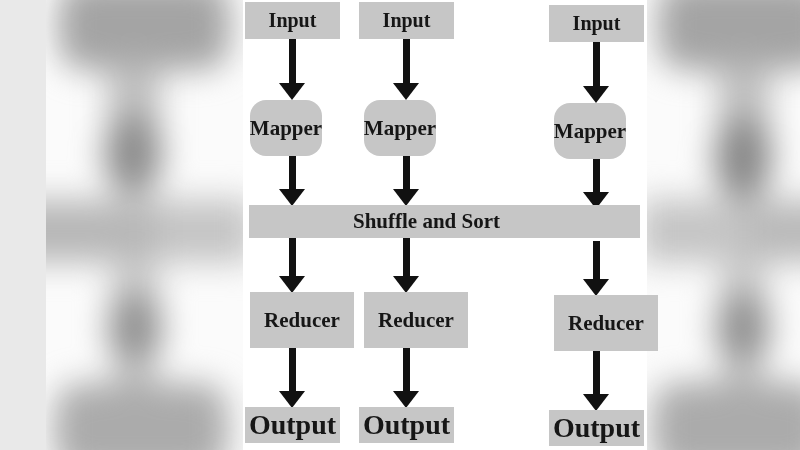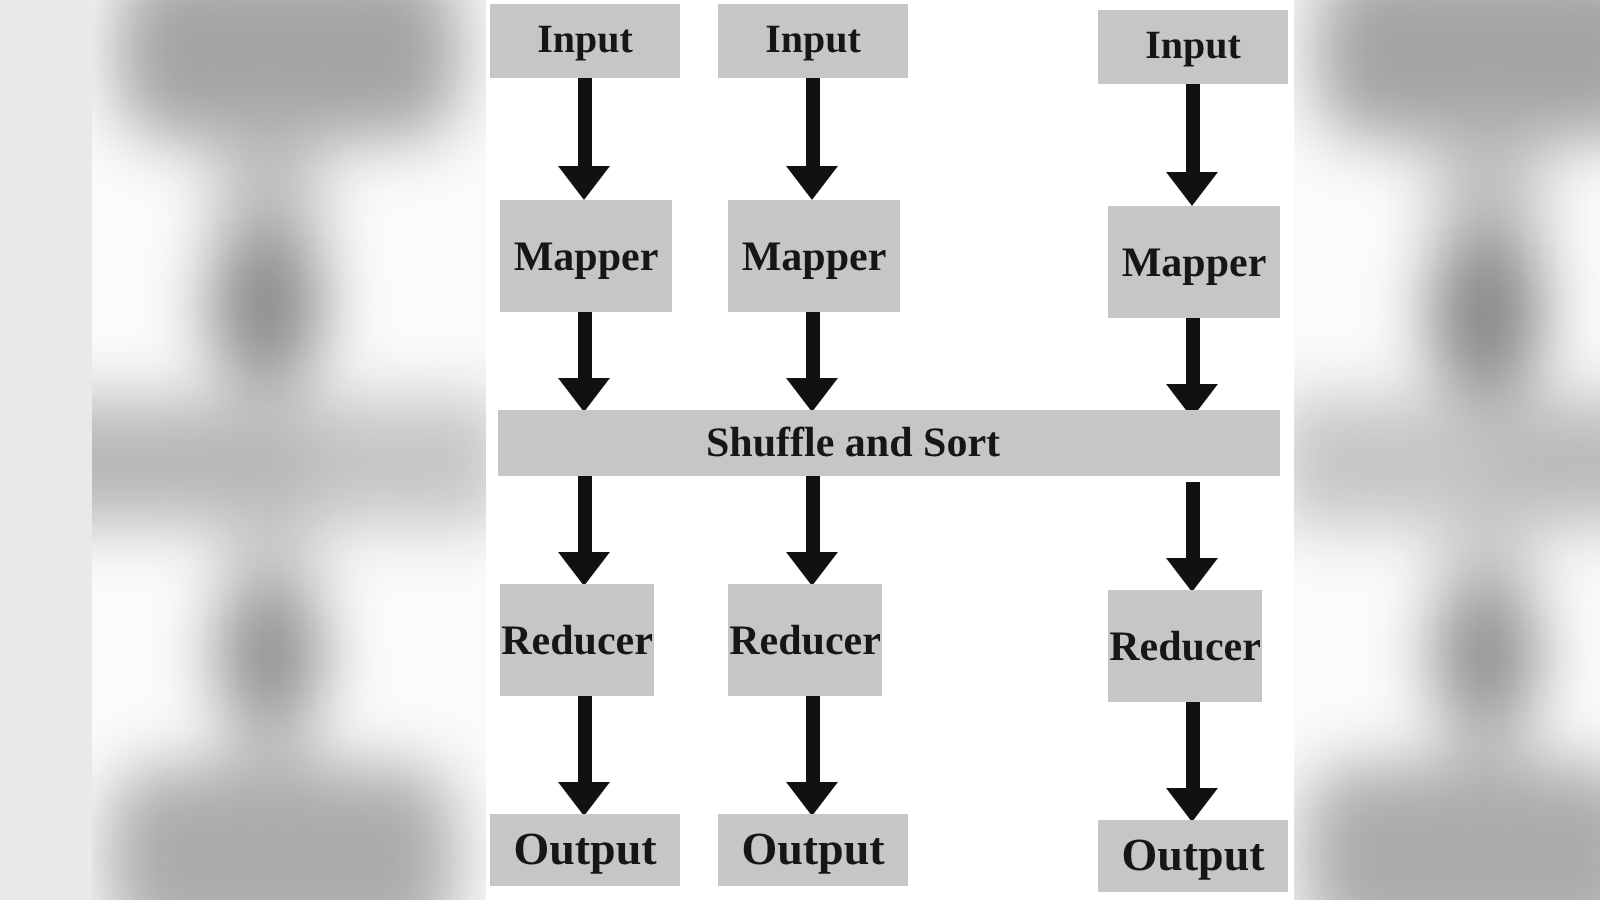--- a/index.html
+++ b/index.html
@@ -26,23 +26,23 @@
   .col{position:absolute;top:0;width:96px;height:450px;}
   .col1{left:2px;}
   .col2{left:116px;}
   .col3{left:306px;transform:translateY(3px);}
   .box{
     position:absolute;background:var(--box-fill,#c6c6c6);
     display:flex;align-items:center;justify-content:center;
     font-weight:bold;color:var(--text,#161616);
   }
   .box-input {left:0;top:2px;width:95px;height:37px;font-size:20px;}
-  .box-mapper{left:5px;top:100px;width:86px;height:56px;font-size:21px;}
-  .box-reducer{left:5px;top:292px;width:77px;height:56px;font-size:21px;}
-  .box-output{left:0;top:407px;width:95px;height:36px;font-size:23px;}
+  .box-mapper{left:5px;top:100px;width:72px;height:56px;font-size:21px;border-radius:16px;}
+  .box-reducer{left:5px;top:292px;width:104px;height:56px;font-size:21px;}
+  .box-output{left:0;top:407px;width:95px;height:36px;font-size:28px;}
   .arrow{position:absolute;left:0;width:96px;}
   .a1{top:39px;height:61px;}
   .a2{top:156px;height:50px;}
   .a3{top:238px;height:55px;}
   .a4{top:348px;height:60px;}
   .arrow .shaft{
     position:absolute;left:44px;width:7px;top:0;bottom:13px;
     background:var(--arrow,#111111);
   }
   .arrow .head{

